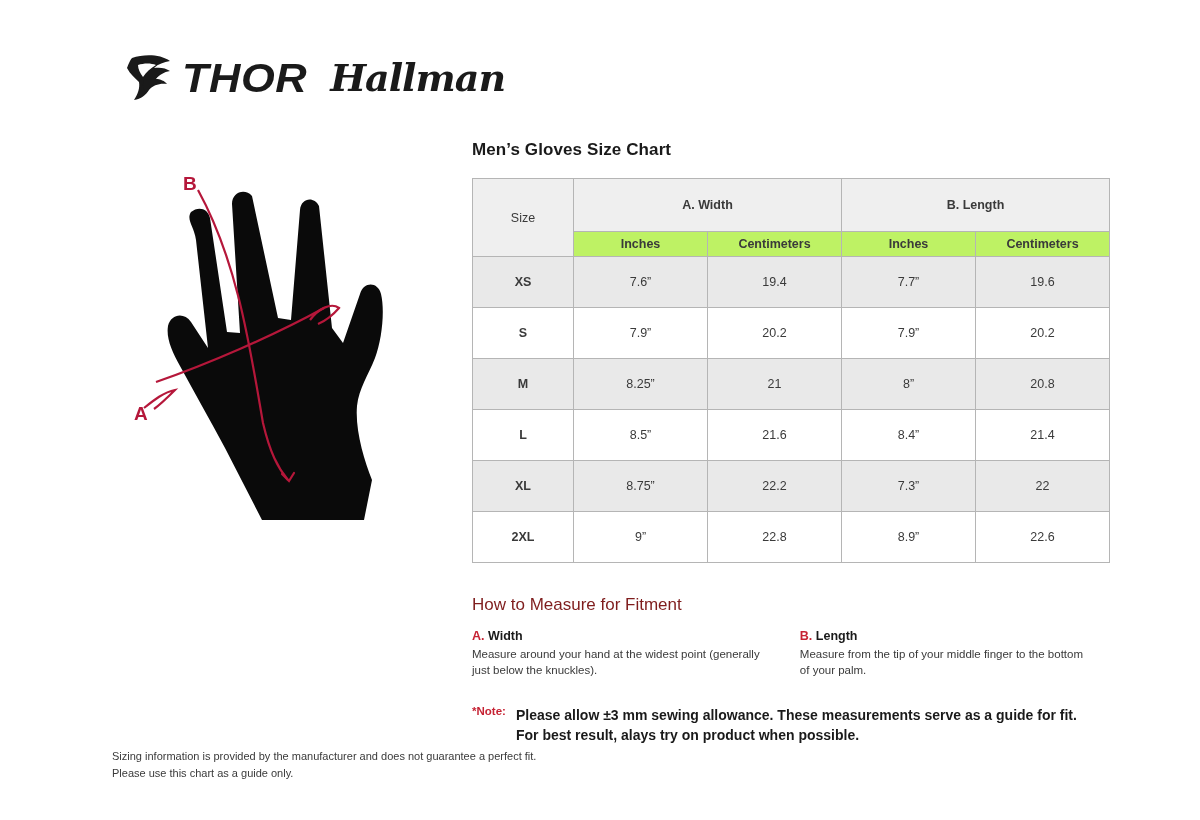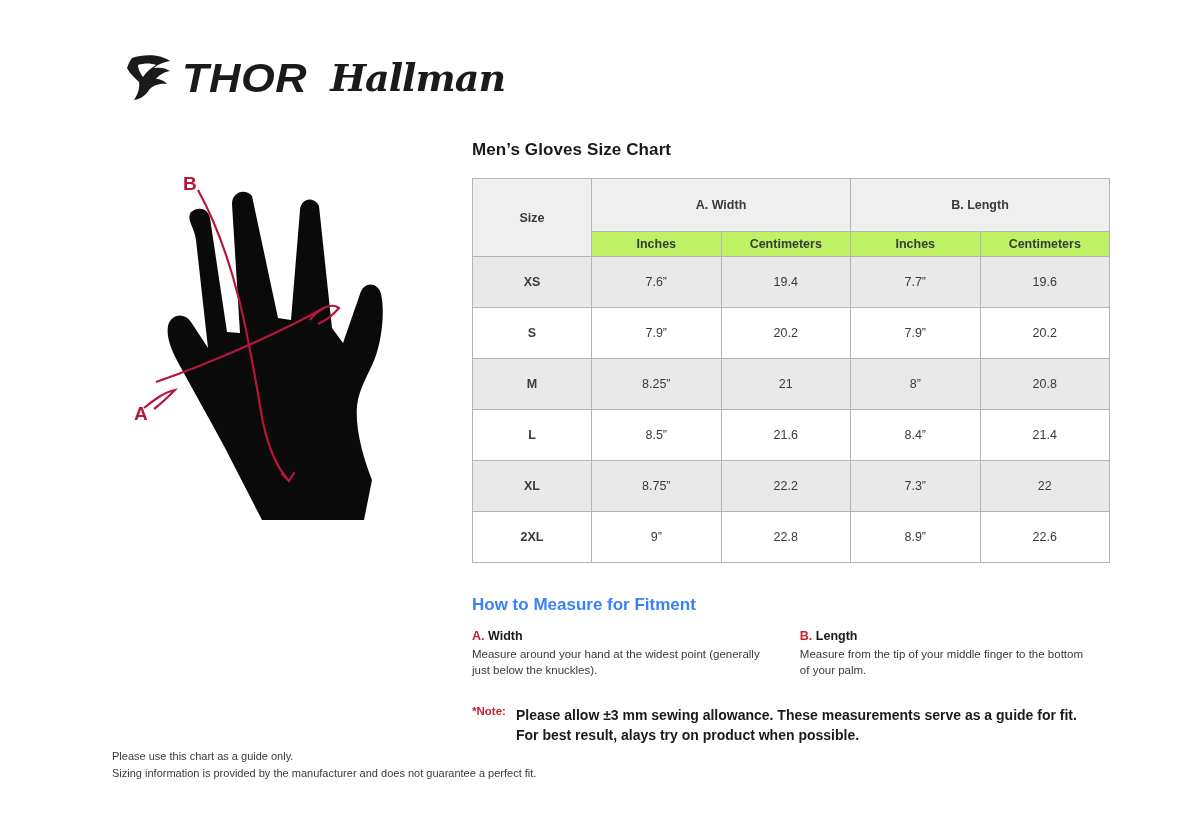--- a/index.html
+++ b/index.html
@@ -89,25 +89,25 @@
   }
   table.size-table td, table.size-table th {
     border: 1px solid #b5b5b5;
     text-align: center;
     vertical-align: middle;
     font-size: 12.5px;
     color: #3a3a3a;
   }
   th.size-head {
     background: #efefef;
-    font-weight: bold;
+    font-weight: normal;
     font-size: 12.5px;
     color: #1a1a1a;
     height: 78px;
-    width: 119px;
+    width: 101px;
   }
   th.group-head {
     background: #efefef;
     font-weight: bold;
     font-size: 13px;
     color: #1a1a1a;
     height: 50px;
   }
   th.unit-head {
     background: #bef264;
@@ -123,22 +123,22 @@
     font-size: 13px;
   }
   tbody tr { height: 51px; }
   tbody tr.shaded td { background: #e9e9e9; }
   tbody tr.plain td { background: #ffffff; }
 
   
   .measure-section { margin-top: 32px; }
   .measure-title {
     font-size: 17px;
-    font-weight: bold;
-    color: #3b82f6;
+    font-weight: normal;
+    color: #7f1d1d;
     margin: 0 0 14px 0;
   }
   .measure-cols {
     display: flex;
     gap: 0px;
   }
   .measure-col { width: 340px; padding-right: 32px; }
   .measure-col:last-child { width: 300px; padding-right: 0; }
   .measure-heading {
     font-size: 12.5px;
@@ -339,15 +339,15 @@
   </div>
 
   <div class="note-row">
     <span class="note-label">*Note:</span>
     <span class="note-text">Please allow ±3 mm sewing allowance. These measurements serve as a guide for fit. For best result, alays try on product when possible.</span>
   </div>
 
 </div>
 
 <div class="disclaimer">
+  <div>Sizing information is provided by the manufacturer and does not guarantee a perfect fit.</div>
   <div>Please use this chart as a guide only.</div>
-  <div>Sizing information is provided by the manufacturer and does not guarantee a perfect fit.</div>
 </div>
 
 </body></html>

